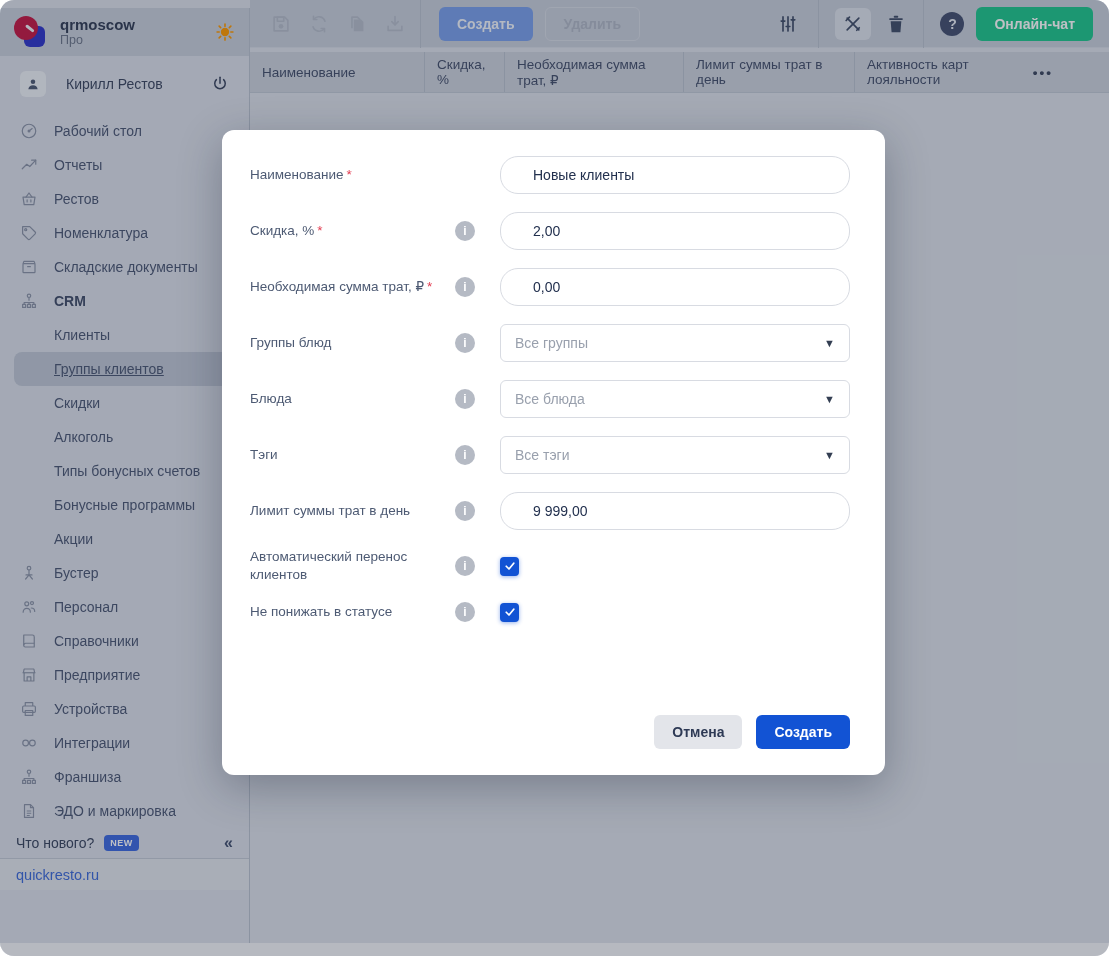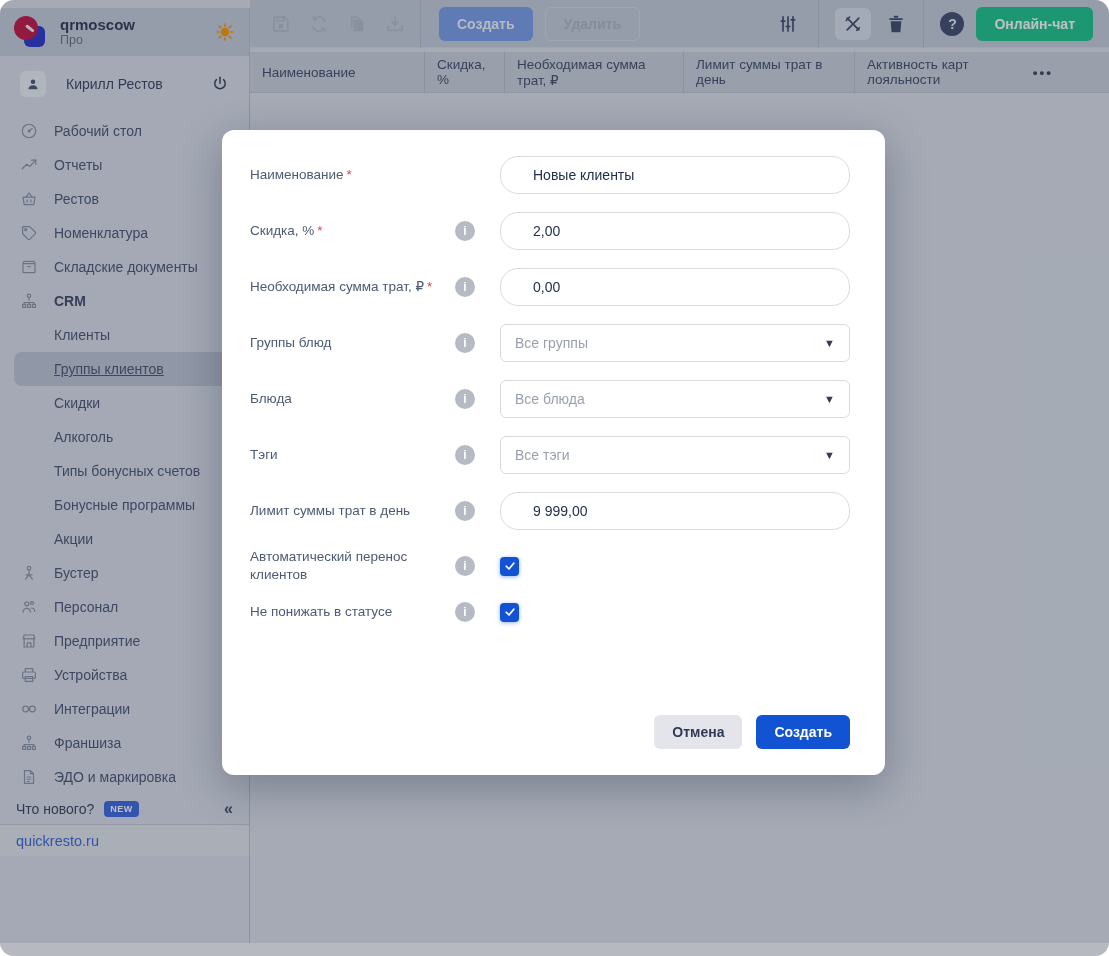--- a/index.html
+++ b/index.html
@@ -212,20 +212,29 @@
               <circle cx="16" cy="6.8" r="2"></circle>
               <path d="M4.2 19c0-3.2 2.1-5.2 4.8-5.2s4.8 2 4.8 5.2"></path>
               <path d="M15 13.3c2.6 0 4.6 1.9 4.6 4.6"></path>
             </svg>
           </span>
         <span class="nav-label">Персонал</span>
       </div>
       <div class="nav-item">
         <span class="nav-icon">
             <svg width="18" height="18" viewBox="0 0 24 24" fill="none" stroke="currentColor" stroke-width="1.6" stroke-linejoin="round">
+              <path d="M5 4h11.5a2.5 2.5 0 0 1 2.5 2.5V20H7a2 2 0 0 1-2-2z"></path>
+              <path d="M5 17.5A2.5 2.5 0 0 1 7.5 15H19"></path>
+            </svg>
+          </span>
+        <span class="nav-label">Справочники</span>
+      </div>
+      <div class="nav-item">
+        <span class="nav-icon">
+            <svg width="18" height="18" viewBox="0 0 24 24" fill="none" stroke="currentColor" stroke-width="1.6" stroke-linejoin="round">
               <path d="M4.5 9L5.5 4h13l1 5"></path>
               <path d="M3.5 9h17"></path>
               <path d="M5.5 9v11h13V9"></path>
               <path d="M9.5 20v-5.5h5V20"></path>
             </svg>
           </span>
         <span class="nav-label">Предприятие</span>
       </div>
       <div class="nav-item">
         <span class="nav-icon">

